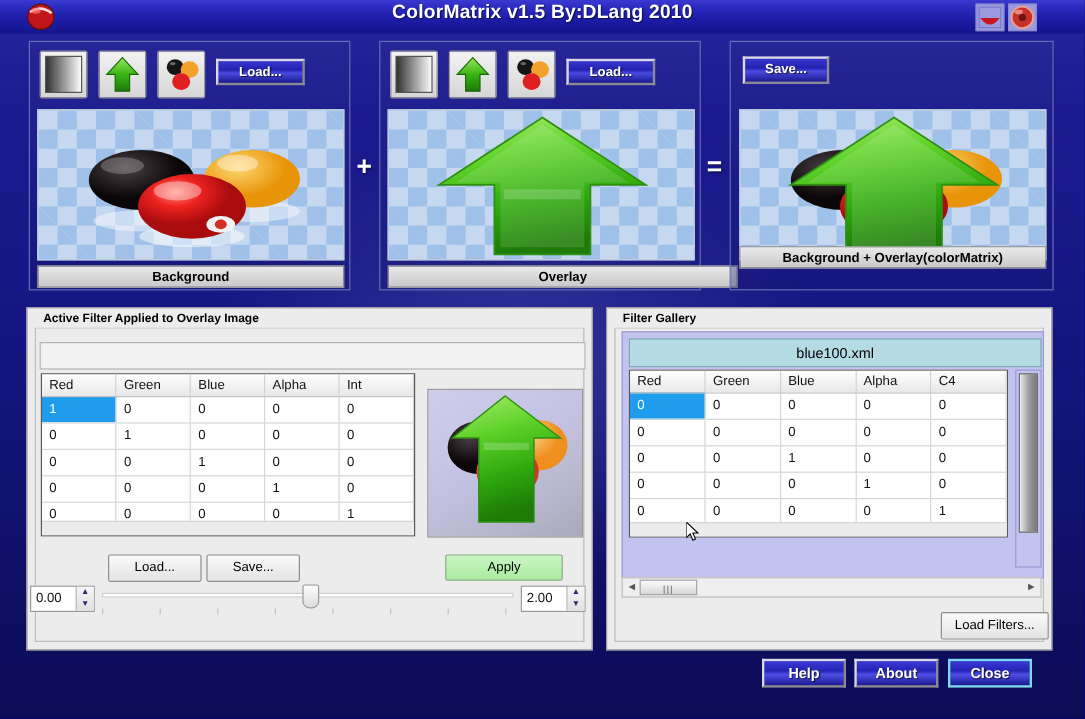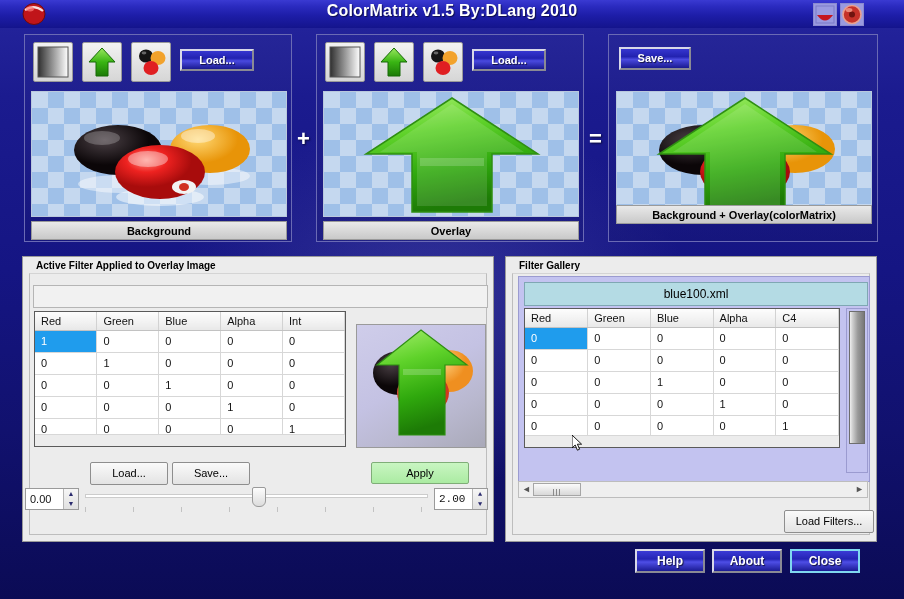--- a/index.html
+++ b/index.html
@@ -80,21 +80,21 @@
   #canvas-bg  { top:56px; }
   #canvas-ov  { top:56px; left:6px; }
   #canvas-res { top:56px; left:7px; width:256px; }
   .caption {
     position:absolute; height:19px; line-height:18px; text-align:center;
     font-size:11px; font-weight:bold; color:#000;
     background: linear-gradient(180deg,#e9e9e9,#c9c9c9);
     border:1px solid #9a9a9a;
   }
   #cap-bg  { left:6px;  top:186px; width:256px; }
-  #cap-ov  { left:6px;  top:186px; width:256px; }
+  #cap-ov  { left:6px;  top:186px; width:292px; }
   #cap-res { left:7px;  top:170px; width:256px; }
   .op-sign {
     position:absolute; color:#ffffff; font-size:22px; font-weight:bold; top:126px;
     text-shadow: 1px 1px 2px rgba(0,0,0,.6);
   }
   #op-plus  { left:297px; }
   #op-equal { left:589px; }
 
   
   .panel {
@@ -197,21 +197,21 @@
                 background: linear-gradient(180deg,#c9f5c2,#abebA2); border:1px solid #7fae78; }
   #btn-loadfilters { left:784px; top:510px; width:90px; }
 
   
   .spin {
     position:absolute; top:488px; height:22px; width:54px;
     background:#ffffff; border:1px solid #9a9a9a;
     font-size:11px; color:#111; line-height:20px; padding-left:4px;
   }
   #spin-min { left:25px; }
-  #spin-max { left:434px;font-family:Liberation Mono, monospace; }
+  #spin-max { left:434px; }
   .spin-arrows {
     position:absolute; right:0; top:0; width:15px; height:100%;
     background: linear-gradient(180deg,#f6f6f6,#e0e0e0); border-left:1px solid #b5b5b5;
   }
   .spin-arrows div { height:50%; font-size:7px; color:#2b2b6e; text-align:center; line-height:10px; }
   #slider-wrap {
     position:absolute; left:85px; top:485px; width:343px; height:30px;
   }
   #slider-track {
     position:absolute; left:0; top:9px; width:343px; height:4px;

